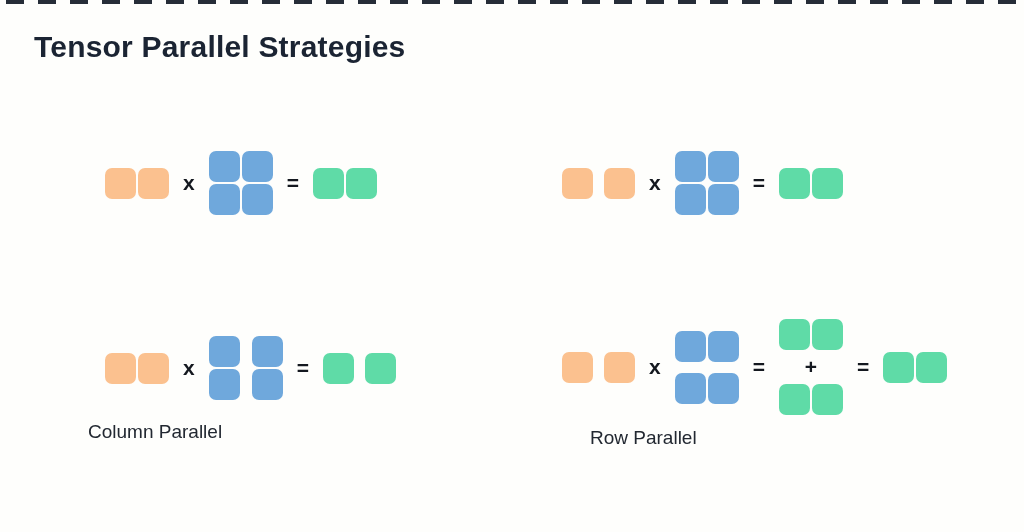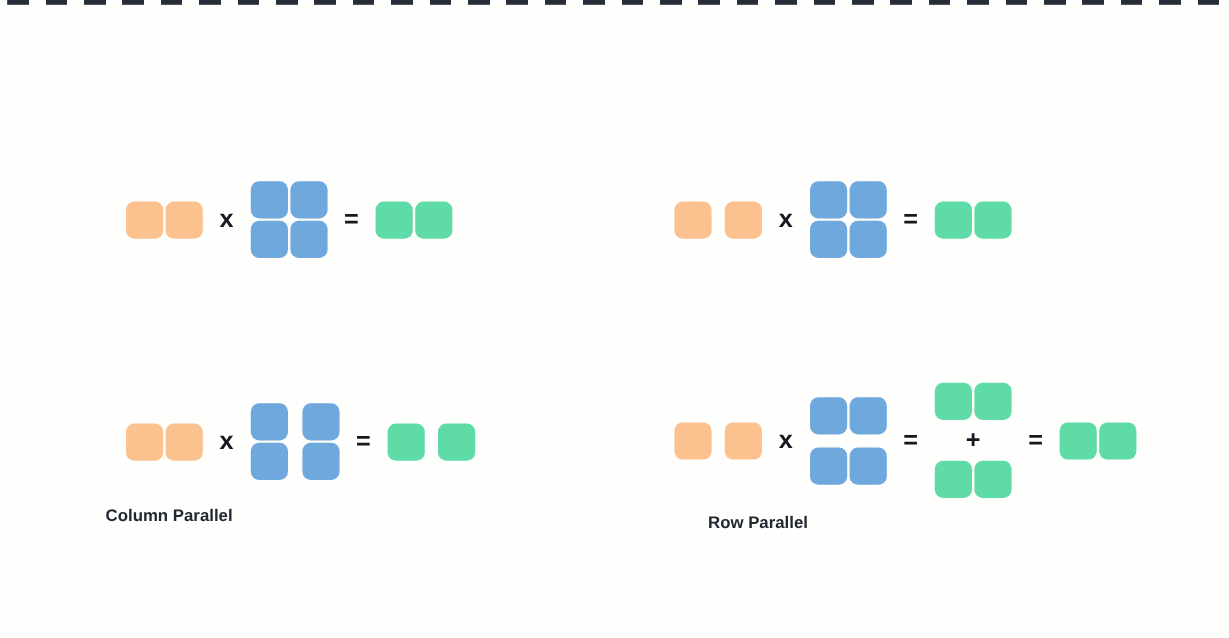--- a/index.html
+++ b/index.html
@@ -53,36 +53,37 @@
     margin:0 14px;
     font-size:21px;font-weight:700;color:var(--operator-text);
     line-height:18px;
   }
   .stack{
     display:flex;flex-direction:column;align-items:center;gap:8px;
   }
   .stack .op{margin:0;}
   .fig-label{
     position:absolute;
-    font-size:14px;font-weight:700;color:var(--label-text);
+    font-size:19px;font-weight:400;color:var(--label-text);
   }
   .label-column{left:88px;top:421px;}
   .label-row{left:590px;top:427px;}
   .eq-tl{left:105px;top:151px;}
   .eq-tr{left:562px;top:151px;}
   .eq-bl{left:105px;top:336px;}
   .eq-br{left:562px;top:319px;}
 </style>
 </head>
 <body>
 
 <div class="slide">
 
   <div class="dashed-top"></div>
 
+  <h1 class="title">Tensor Parallel Strategies</h1>
 
   <div class="eq eq-tl">
     <div class="pair">
         <div class="block input"></div>
         <div class="block input"></div>
       </div>
     <span class="op">x</span>
     <div class="grid2">
         <div class="block weight"></div>
         <div class="block weight"></div>

